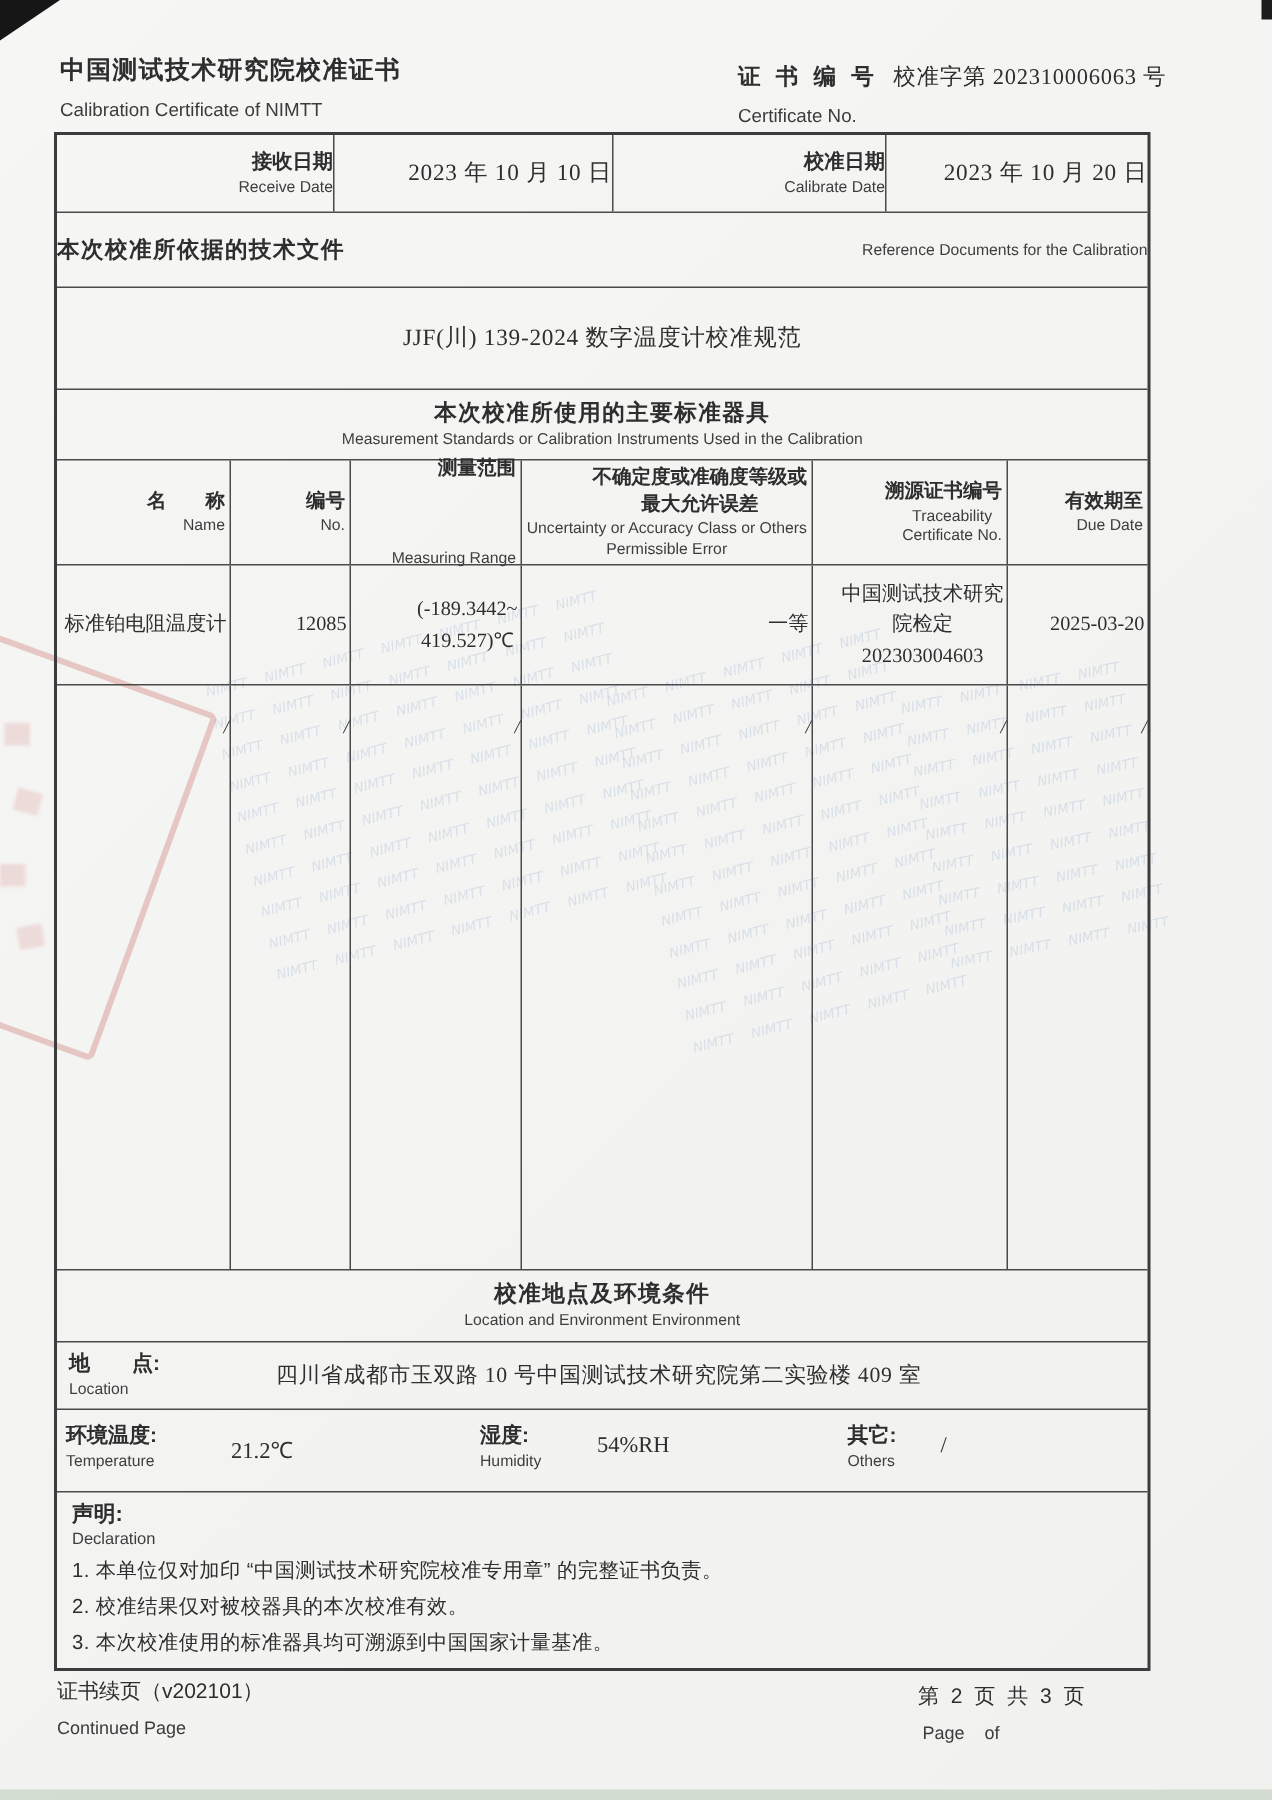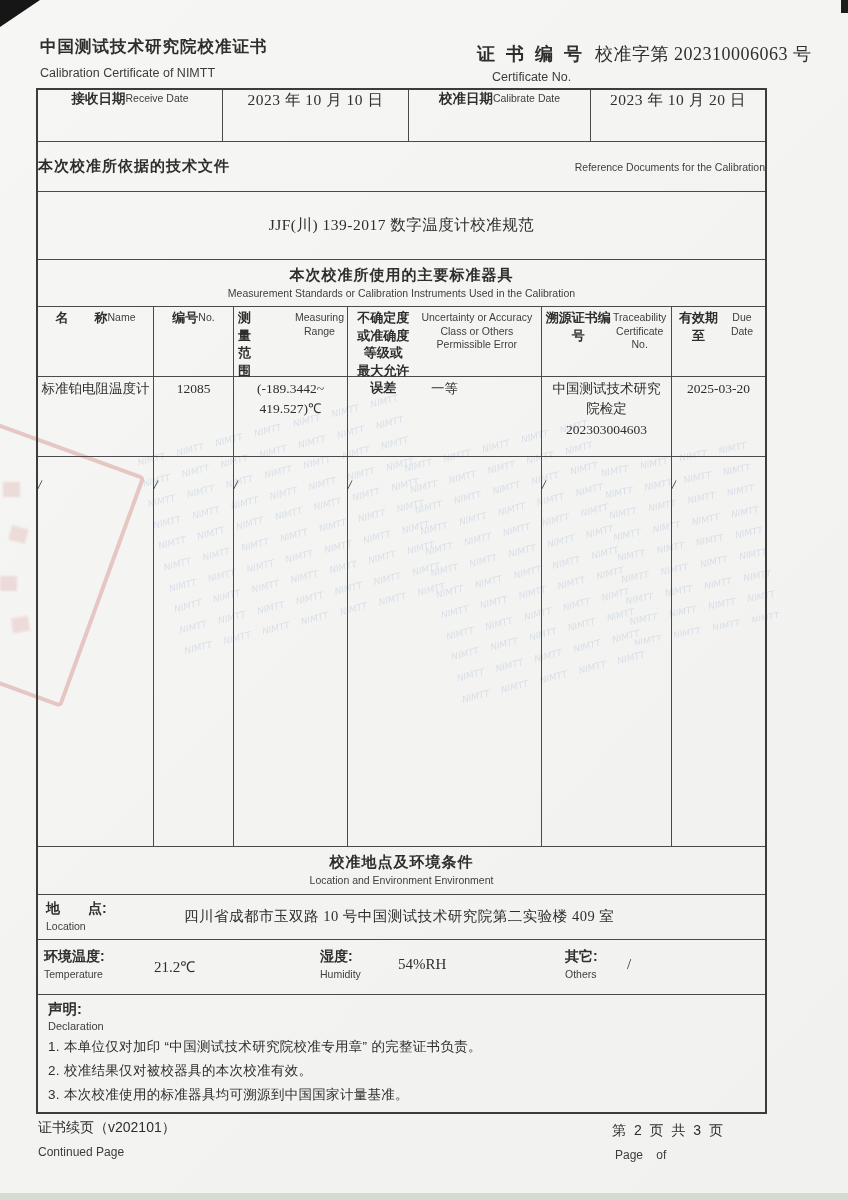--- a/index.html
+++ b/index.html
@@ -30,31 +30,31 @@
   .stamp{position:absolute;left:-108px;top:432px;width:210px;height:238px;
     border:4px solid rgba(198,92,86,0.30);border-radius:5px;
     transform:rotate(20deg);z-index:0;}
   .stamp-mark{position:absolute;width:17px;height:15px;
     background:rgba(200,90,85,0.16);filter:blur(1px);z-index:0;}
   .sm1{left:3px;top:482px;}  .sm2{left:10px;top:527px;transform:rotate(15deg);}
   .sm3{left:0px;top:576px;}  .sm4{left:12px;top:617px;transform:rotate(-10deg);}
   
   .hdr-title-zh{position:absolute;left:40px;top:36px;font-size:16.5px;font-weight:600;letter-spacing:1px;}
   .hdr-title-en{position:absolute;left:40px;top:66px;font-size:12.5px;color:#3c3c3c;}
-  .hdr-cert{position:absolute;left:477px;top:42px;font-size:18px;}
+  .hdr-cert{position:absolute;left:492px;top:42px;font-size:15px;}
   .hdr-cert .lbl{font-weight:600;letter-spacing:3px;}
   .hdr-cert .val{font-family:"Liberation Serif",serif;margin-left:10px;letter-spacing:.5px;}
   .hdr-cert-en{position:absolute;left:492px;top:70px;font-size:12.5px;color:#3c3c3c;}
   
   .maintable{position:absolute;left:36px;top:88px;width:727px;height:1022px;
     border:2px solid #3c3c3c;box-sizing:content-box;z-index:1;background:transparent;}
   .trow{position:relative;display:flex;border-bottom:1px solid #4a4a4a;box-sizing:border-box;}
   .trow:last-child{border-bottom:none;}
-  .cell{box-sizing:border-box;display:flex;flex-direction:row;
-    align-items:flex-start;justify-content:center;text-align:center;}
+  .cell{box-sizing:border-box;display:flex;flex-direction:column;
+    align-items:flex-end;justify-content:center;text-align:center;}
   .vline{border-right:1px solid #4a4a4a;}
   .zh{font-size:13.5px;font-weight:600;line-height:1.35;}
   .zh-lg{font-size:15px;font-weight:600;letter-spacing:1px;}
   .en{font-size:10.5px;color:#3e3e3e;line-height:1.3;margin-top:2px;}
   .pre{white-space:pre-line;}
   
   .r-dates{height:52px;}
   .r-dates .c1{width:185px;} .r-dates .c2{width:186px;}
   .r-dates .c3{width:182px;} .r-dates .c4{flex:1;}
   .dateval{font-family:"Liberation Serif",serif;font-size:15.5px;letter-spacing:.5px;}
@@ -135,21 +135,21 @@
       </div>
       <div class="cell c4 dateval">2023 年 10 月 20 日</div>
     </div>
 
     <div class="trow r-refhead">
       <span class="zh-lg">本次校准所依据的技术文件</span>
       <span class="en">Reference Documents for the Calibration</span>
     </div>
 
     <div class="trow r-refcontent">
-      <span class="refdoc">JJF(川) 139-2017  数字温度计校准规范</span>
+      <span class="refdoc">JJF(川) 139-2024  数字温度计校准规范</span>
     </div>
 
     <div class="trow r-stdhead">
       <span class="zh-lg">本次校准所使用的主要标准器具</span>
       <span class="en">Measurement Standards or Calibration Instruments Used in the Calibration</span>
     </div>
 
     <div class="trow r-thead">
       <div class="cell col1 vline">
         <span class="zh pre">名　　称</span>

